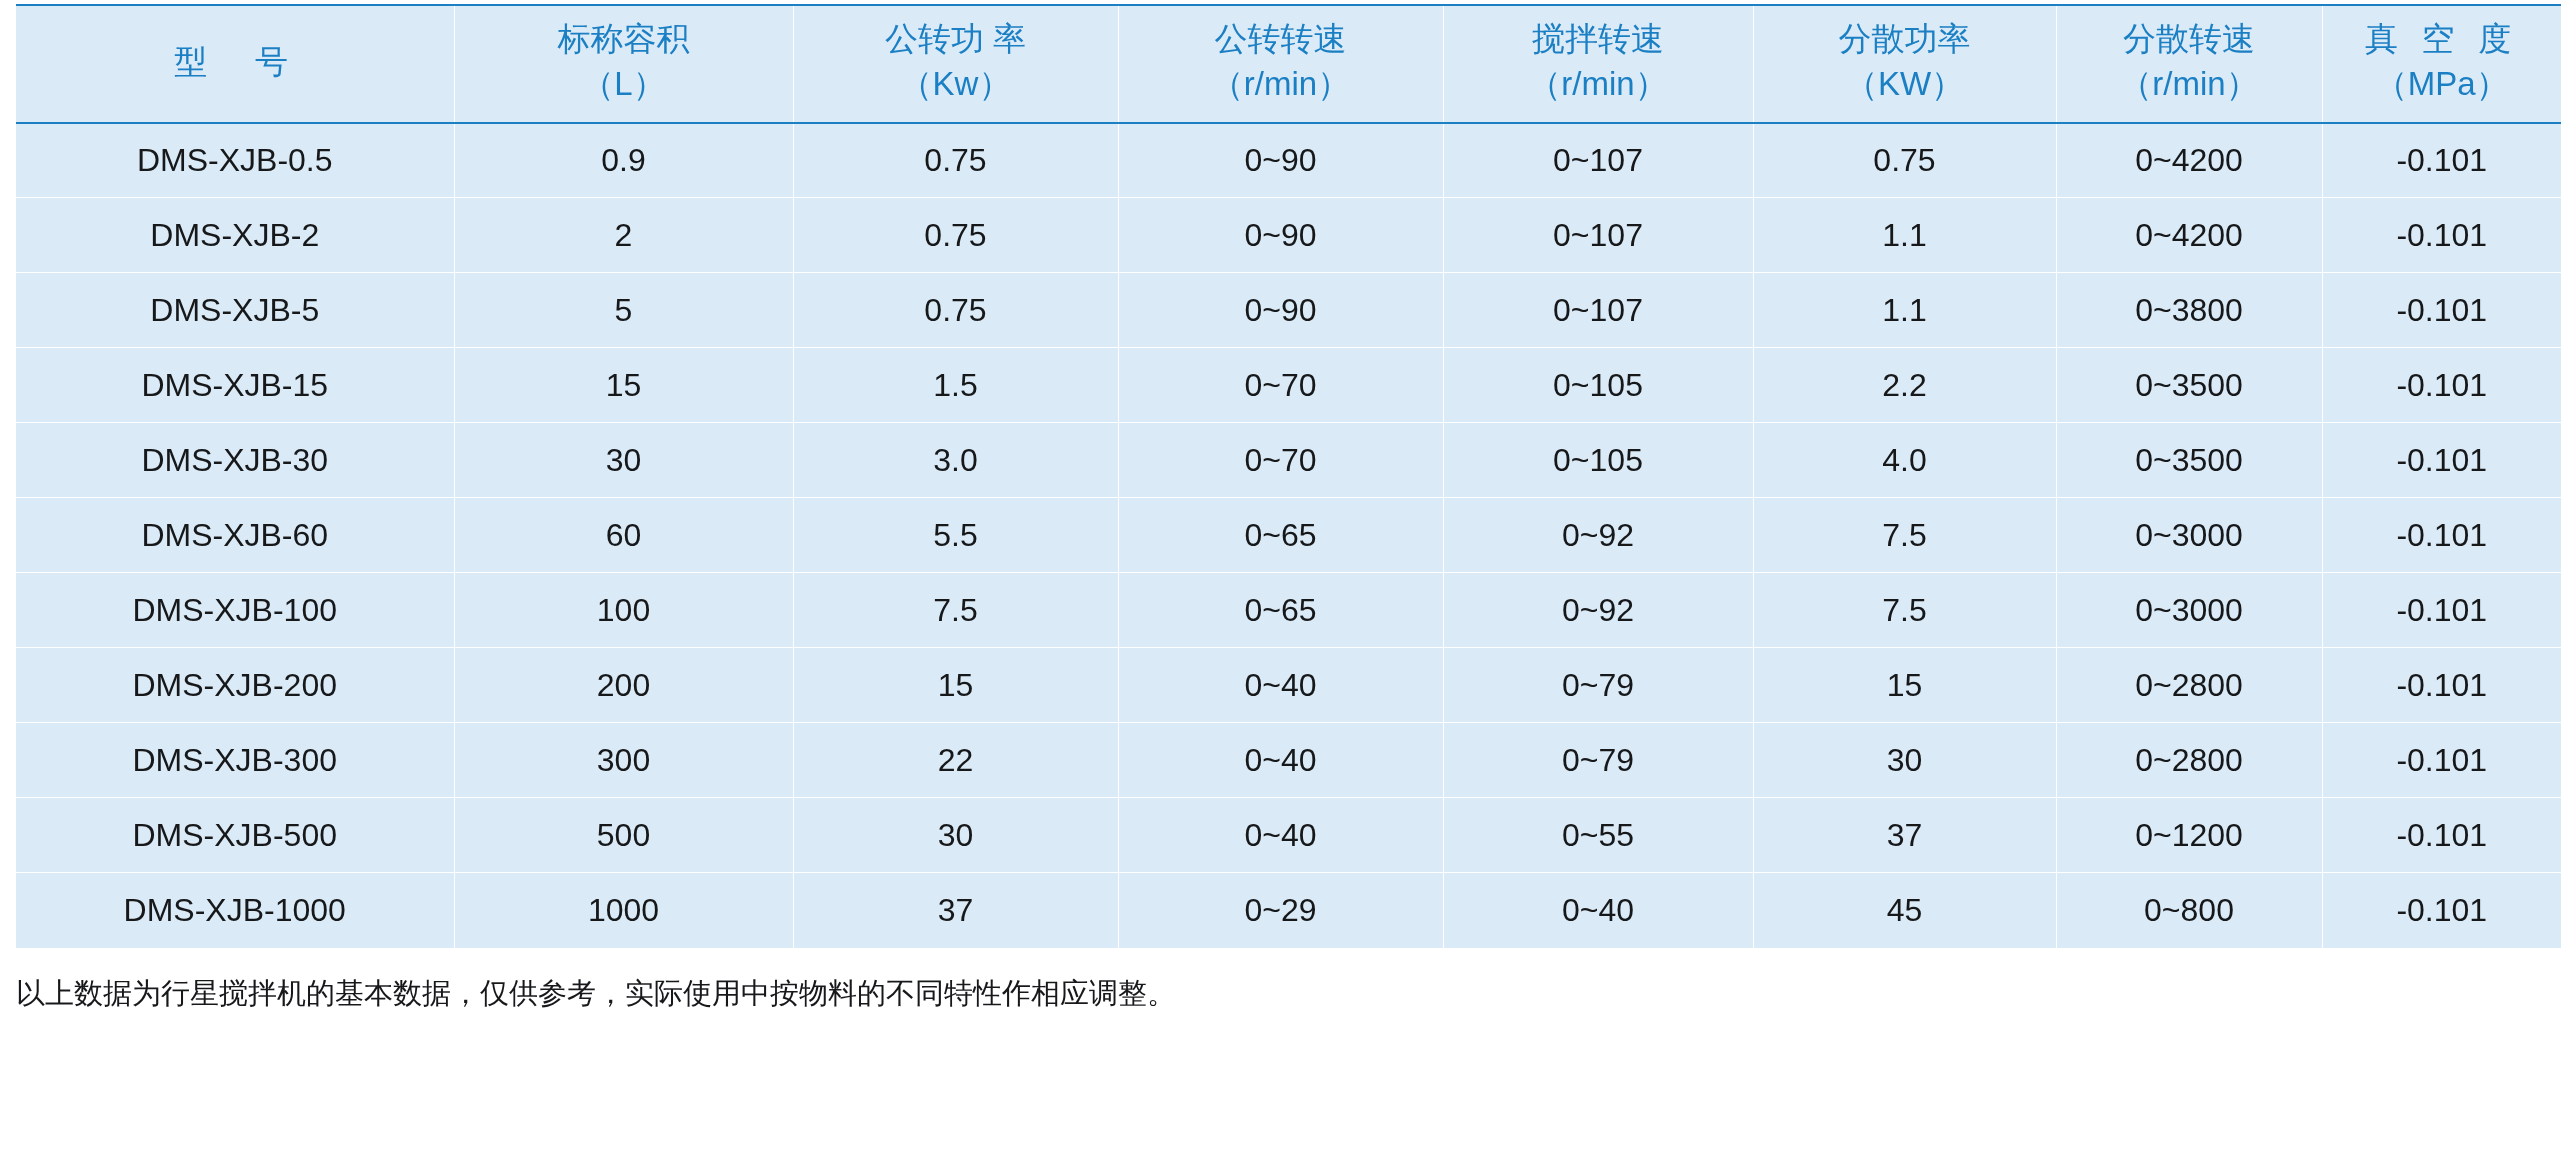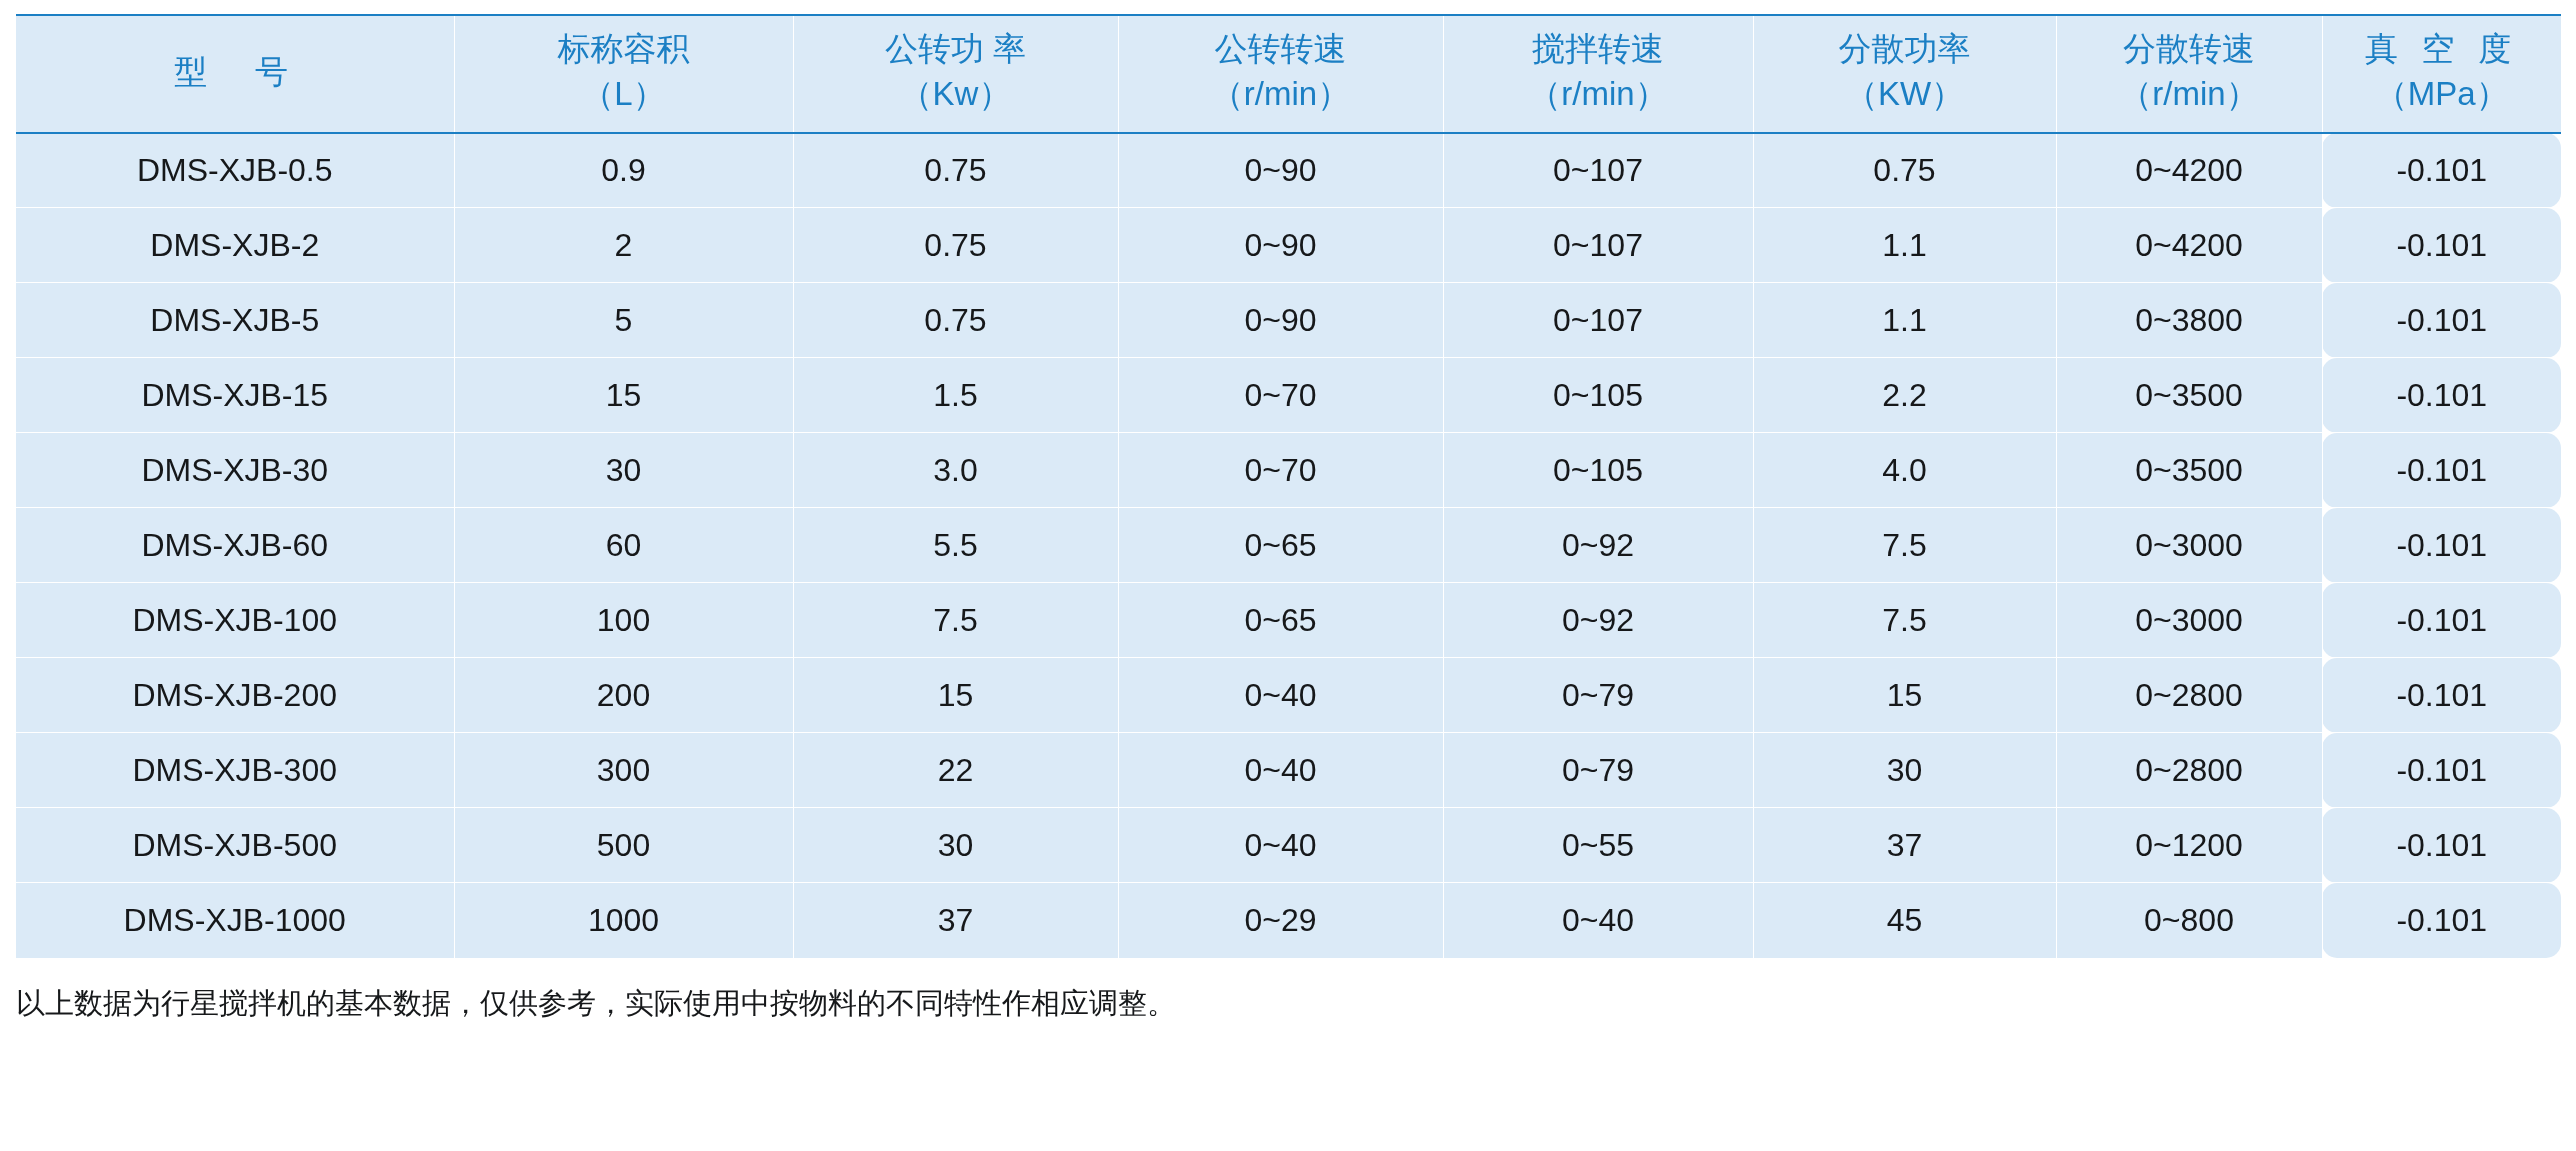--- a/index.html
+++ b/index.html
@@ -17,21 +17,21 @@
     position: relative;
     width: 2576px;
     height: 1152px;
     box-sizing: border-box;
     padding: 0 16px;
   }
   table.spec {
     width: 2544px;
     border-collapse: collapse;
     table-layout: fixed;
-    margin-top: 14px;
+    margin-top: 4px;
   }
   table.spec col.c0 { width: 438px; }
   table.spec col.c1 { width: 339px; }
   table.spec col.c2 { width: 325px; }
   table.spec col.c3 { width: 325px; }
   table.spec col.c4 { width: 310px; }
   table.spec col.c5 { width: 303px; }
   table.spec col.c6 { width: 266px; }
   table.spec col.c7 { width: 239px; }
 
@@ -65,21 +65,21 @@
     text-align: center;
     vertical-align: middle;
     height: 75px;
     padding: 0 3.5px;
     border-left: 1.8px solid #ffffff;
     border-right: 1.8px solid #ffffff;
     border-bottom: 1.8px solid #ffffff;
     box-sizing: border-box;
   }
   tbody td:first-child { border-left: none; }
-  tbody td:last-child { border-right: none; border-radius: 15px; }
+  tbody td:last-child { border-right: none; }
   tbody tr:last-child td { border-bottom: none; }
 
   .footnote {
     margin-top: 25px;
     padding-right: 7px;
     text-align: left;
     font-size: 29px;
     color: #16181a;
     line-height: 1.4;
   }

